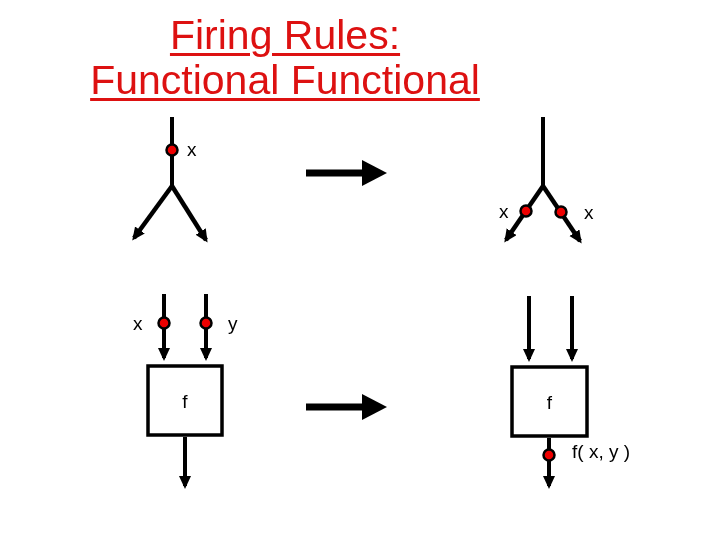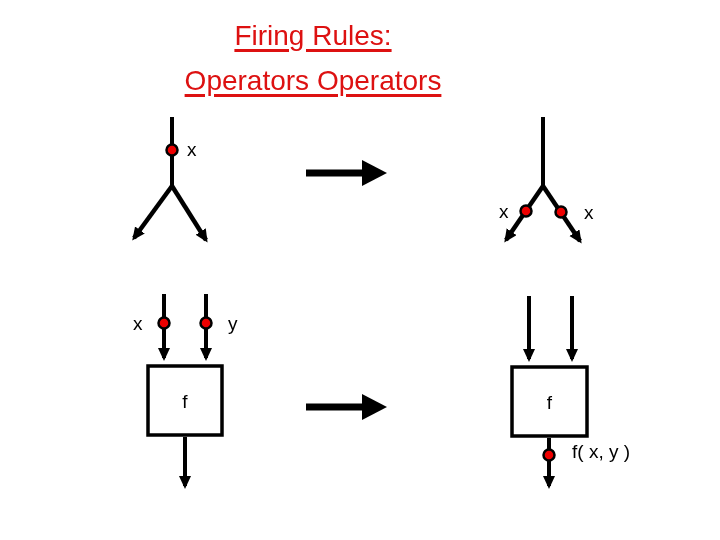--- a/index.html
+++ b/index.html
@@ -11,24 +11,23 @@
     font-family: "Liberation Sans", sans-serif;
     overflow: hidden;
   }
   .title {
     position: absolute;
     left: 0;
     top: 13px;
     width: 570px;
     text-align: center;
     color: #dd1111;
-    font-size: 28px;
+    font-size: 41px;
     line-height: 45px;
     font-weight: normal;
-    padding-left: 28px;
   }
   .title .tline {
     text-decoration: underline;
     text-decoration-thickness: 3px;
     text-underline-offset: 4px;
   }
   .diagram {
     position: absolute;
     left: 0;
     top: 0;
@@ -80,21 +79,21 @@
 
     <line x1="529" y1="296" x2="529" y2="359" stroke="#000000" stroke-width="4" marker-end="url(#ah)"></line>
     <line x1="572" y1="296" x2="572" y2="359" stroke="#000000" stroke-width="4" marker-end="url(#ah)"></line>
     <rect x="512" y="367" width="75" height="69" fill="#ffffff" stroke="#000000" stroke-width="3.5"></rect>
     <line x1="549" y1="438" x2="549" y2="486" stroke="#000000" stroke-width="4" marker-end="url(#ah)"></line>
     <circle cx="549" cy="455" r="5.5" fill="#ee0000" stroke="#000000" stroke-width="2.5"></circle>
   </svg>
 
   <div class="title">
     <div class="tline">Firing Rules:</div>
-    <div class="tline">Operators Operators</div>
+    <div class="tline">Functional Functional</div>
   </div>
 
   <span class="lbl" style="left:187px; top:140px;">x</span>
   <span class="lbl" style="left:499px; top:202px;">x</span>
   <span class="lbl" style="left:584px; top:203px;">x</span>
 
   <span class="lbl" style="left:133px; top:314px;">x</span>
   <span class="lbl" style="left:228px; top:314px;">y</span>
 
   <span class="lbl center" style="left:148px; top:392px; width:74px;">f</span>

